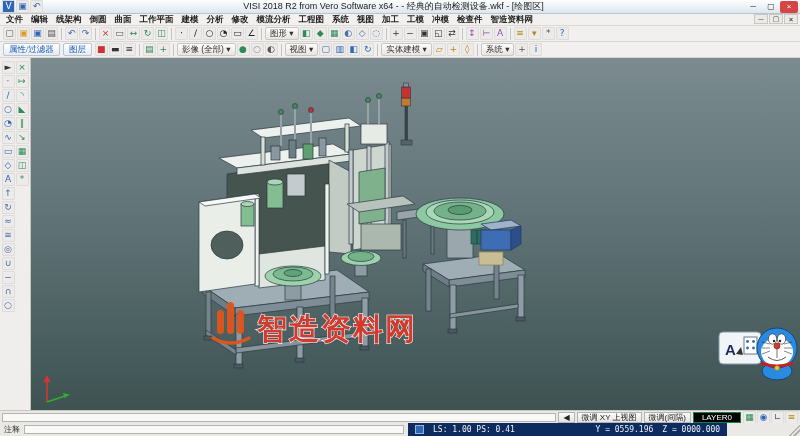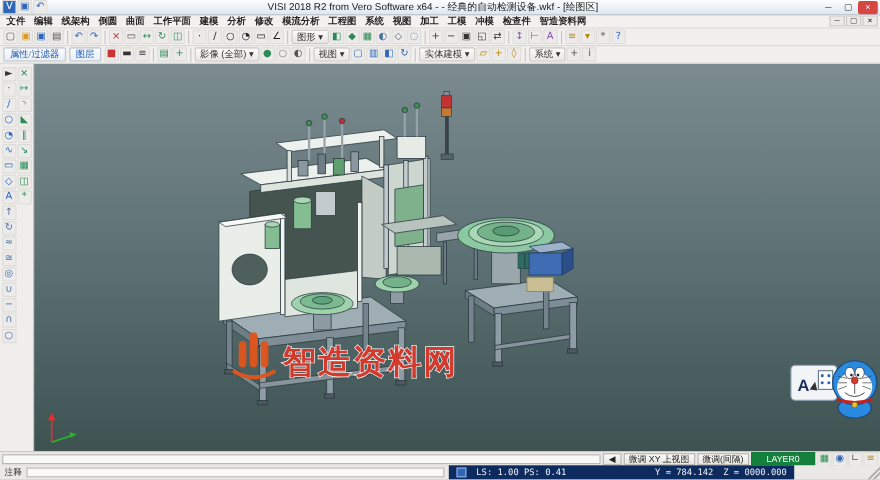--- a/index.html
+++ b/index.html
@@ -69,21 +69,21 @@
   
   .status-top {
     flex:0 0 13px; height:13px; background:#ebe9e5; border-top:1px solid #c9c7c3;
     display:flex; align-items:center; gap:2px; padding:0 2px; white-space:nowrap;
   }
   .prompt-field { flex:1; height:9px; background:#f9f9f7; border:1px solid #b5b3af; }
   .status-btn {
     height:11px; display:inline-flex; align-items:center; padding:0 4px; font-size:8px; color:#222;
     border:1px solid #b5b3af; background:linear-gradient(#fbfbfa,#e6e4e0);
   }
-  .layer-box { height:11px; display:inline-flex; align-items:center; padding:0 8px; font-size:8px; background:#000; color:#fff; border:6px solid #15803d; }
+  .layer-box { height:11px; display:inline-flex; align-items:center; padding:0 8px; font-size:8px; background:#000; color:#fff; border:1px solid #15803d; }
 
   .status-bottom {
     flex:0 0 13px; height:13px; background:#ebe9e5; display:flex; align-items:center; font-size:8px; white-space:nowrap;
   }
   .note-label { padding:0 4px; color:#333; }
   .note-field { width:380px; height:9px; background:#f9f9f7; border:1px solid #b5b3af; margin-right:4px; }
   .coord-bar {
     height:13px; display:flex; align-items:center; gap:9px; padding:0 7px;
     background:#0d2b5e; color:#eef2f8; font-family:"DejaVu Sans Mono","Liberation Mono",monospace; font-size:8px;
   }
@@ -464,19 +464,19 @@
       </span>
   </div>
 
   <div class="status-bottom">
     <span class="note-label">注释</span>
     <div class="note-field"></div>
     <div class="coord-bar">
       <span class="coord-icon"></span>
       <span>LS: 1.00  PS: 0.41</span>
       <span class="coord-x">X = -2626.658</span>
-      <span>Y = 784.142</span>
+      <span>Y = 0559.196</span>
       <span>Z = 0000.000</span>
     </div>
     <span class="grip"></span>
   </div>
 
 </div>
 
 </body></html>

